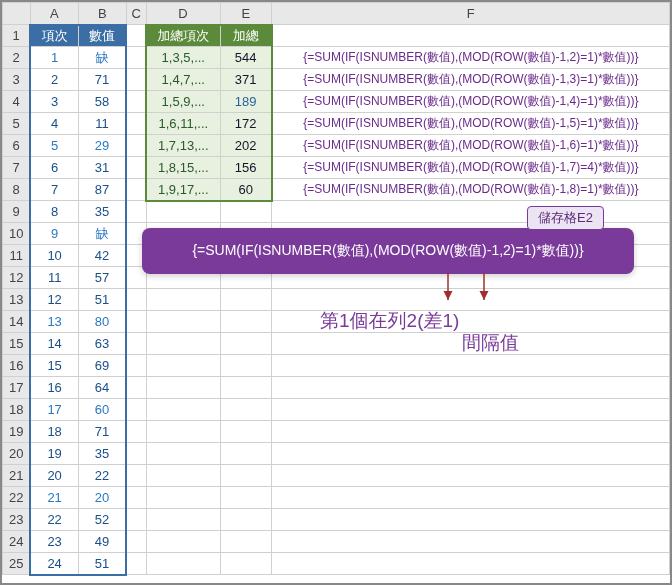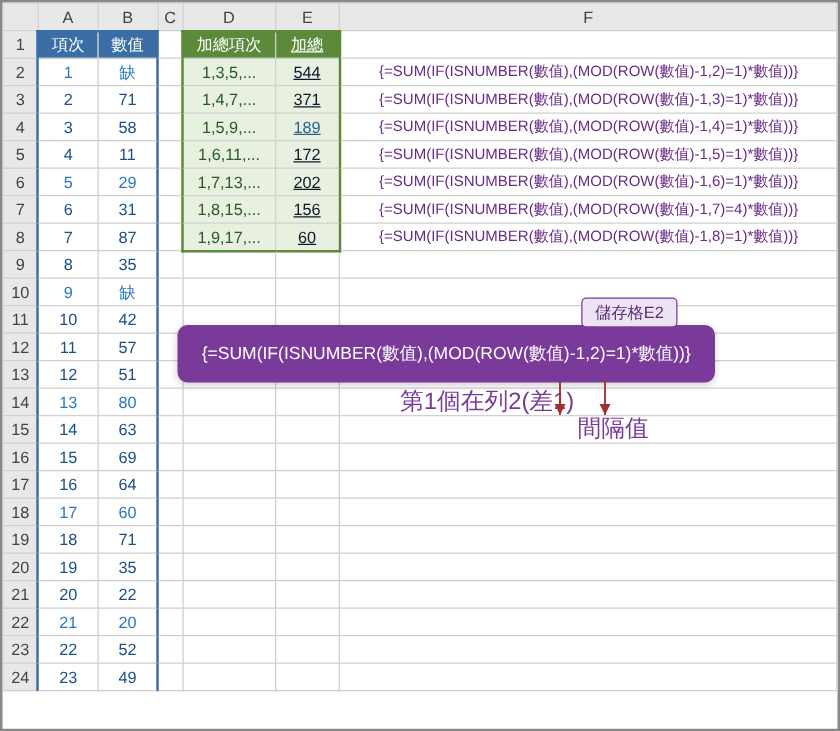--- a/index.html
+++ b/index.html
@@ -42,35 +42,34 @@
   .hdr-blue { background: #3b6ea5 !important; color: #fff; font-weight: bold; }
   .hdr-green { background: #5a8a3a !important; color: #fff; font-weight: bold; }
   .cell-AB { color: #1a4f8a; }
   .cell-AB.alt { color: #2a78c2; }
   .cell-D { background: #e8f0e0 !important; color: #2a5a2a; }
   .cell-E { background: #e8f0e0 !important; font-weight: bold; }
   .cell-E.red { color: #0f172a; margin-left: 20px; }
   .cell-E.blue { color: #2a6496; margin-top: 39px; }
   .cell-F { text-align: left; color: #6a2a8a; padding-left: 4px; white-space: nowrap; overflow: hidden; font-size: 12px; }
   .thick-bottom { border-bottom: 2px solid #5a8a3a !important; }
-  .thick-right { border-right: 2px solid #5a8a3a !important; text-decoration: underline; }
+  .thick-right { border-right: 2px solid #5a8a3a !important; }
   .thick-left { border-left: 2px solid #5a8a3a !important; }
   .thick-top { border-top: 2px solid #5a8a3a !important; margin-top: 32px; }
   .blue-thick-b { border-bottom: 2px solid #3b6ea5 !important; }
   .blue-thick-r { border-right: 2px solid #3b6ea5 !important; }
   .blue-thick-l { border-left: 2px solid #3b6ea5 !important; }
   .blue-thick-t { border-top: 2px solid #3b6ea5 !important; }
 
   .callout-wrap {
     position: absolute;
     left: 140px;
     top: 226px;
-    width: 430px;
+    width: 492px;
     z-index: 5;
-    margin-top: 32px;
   }
   .callout-tag {
     position: absolute;
     right: 30px;
     top: -22px;
     background: #ece4f2;
     border: 1px solid #7a3a9a;
     border-radius: 4px;
     padding: 2px 10px;
     color: #5a2a7a;
@@ -327,20 +326,29 @@
       </tr>
       <tr>
         <th>24</th>
         <td class="cell-AB blue-thick-l">23</td>
         <td class="cell-AB blue-thick-r">49</td>
         <td></td>
         <td></td>
         <td></td>
         <td></td>
       </tr>
+      <tr>
+        <th>25</th>
+        <td class="cell-AB blue-thick-l blue-thick-b">24</td>
+        <td class="cell-AB blue-thick-r blue-thick-b">51</td>
+        <td></td>
+        <td></td>
+        <td></td>
+        <td></td>
+      </tr>
     </tbody>
 </table>
 
 <div class="callout-wrap">
   <div class="callout-tag">儲存格E2</div>
   <div class="callout">{=SUM(IF(ISNUMBER(數值),(MOD(ROW(數值)-1,2)=1)*數值))}</div>
   <svg class="arrows" width="430" height="80">
     <defs>
         <marker id="ah" markerWidth="8" markerHeight="8" refX="6" refY="3" orient="auto">
       <path d="M0,0 L6,3 L0,6 Z" fill="#a03030"></path>

